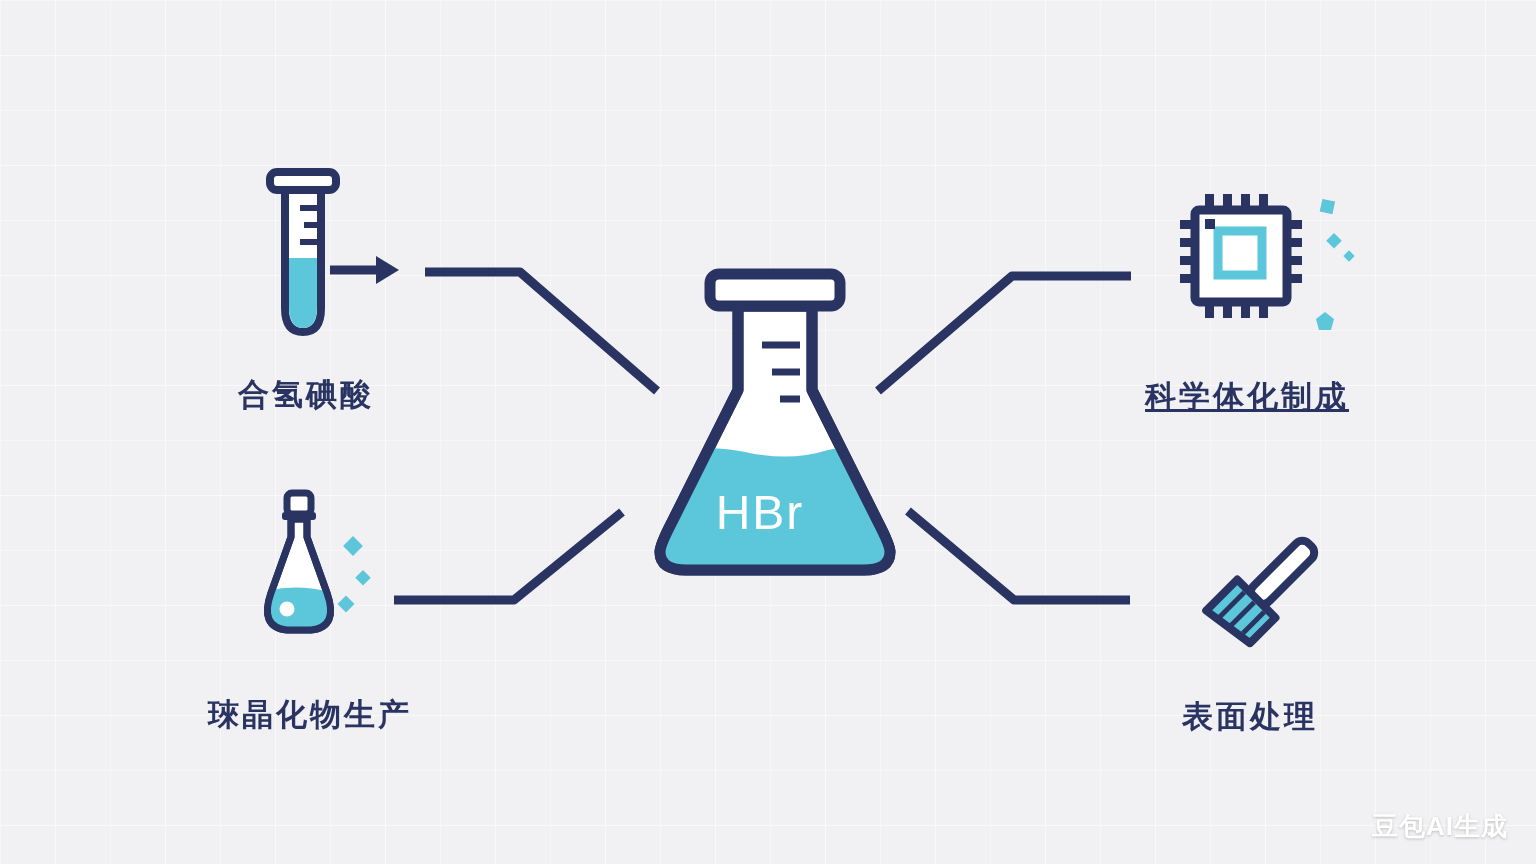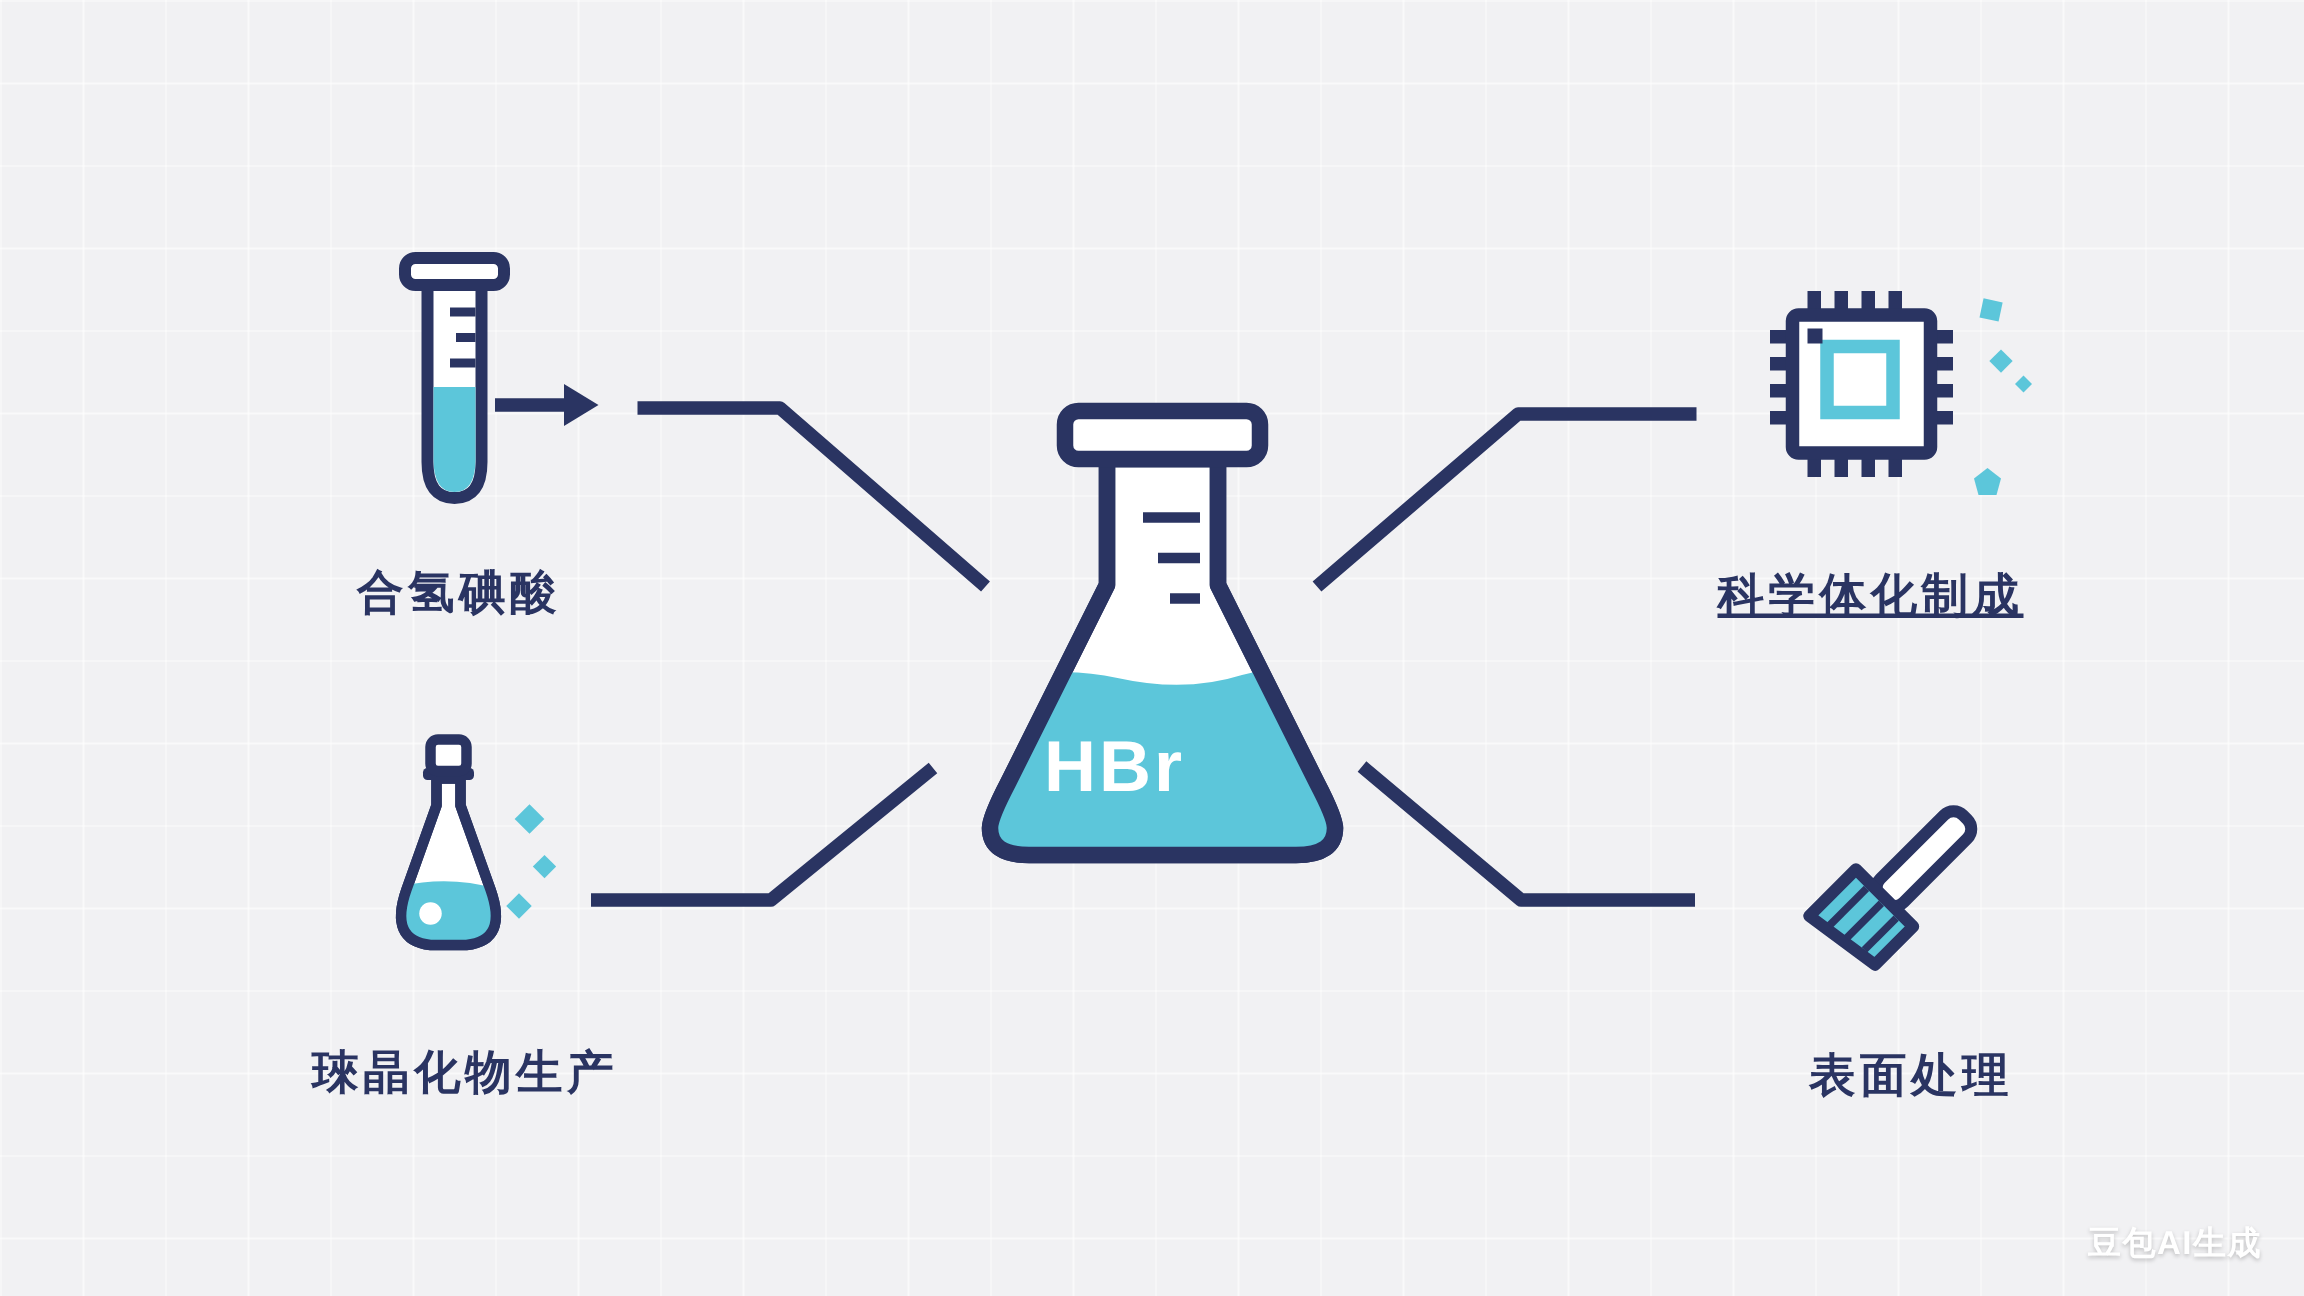--- a/index.html
+++ b/index.html
@@ -21,33 +21,33 @@
     transform:translateX(-50%);
     color:#2a3462;
     font-weight:bold;
     font-size:31px;
     letter-spacing:3px;
     white-space:nowrap;
     text-align:right;
   }
   .hbr-text{
     position:absolute;
-    left:743px;top:512px;
+    left:760px;top:512px;
     transform:translate(-50%,-50%);
     color:#ffffff;
-    font-weight:bold;
+    font-weight:normal;
     font-size:48px;
     letter-spacing:2px;
   }
   .watermark{
     position:absolute;
     right:28px;bottom:20px;
     color:#ffffff;
     font-weight:bold;
-    font-size:22px;
+    font-size:26px;
     letter-spacing:1px;
     text-shadow:0 1px 3px rgba(0,0,0,.22);
   }
   svg{display:block;}
 </style>
 </head>
 <body>
 
 <svg class="abs" style="left:0;top:0;" width="1536" height="864" viewBox="0 0 1536 864">
   <g stroke="#2a3462" stroke-width="9" fill="none" stroke-linejoin="round" stroke-linecap="butt">
@@ -154,15 +154,15 @@
 </svg>
 
 <div class="hbr-text">HBr</div>
 
 <div class="node-label" style="left:306px;top:374px;">合氢碘酸</div>
 
 <div class="node-label" style="left:1247px;top:376px;text-decoration:underline;">科学体化制成</div>
 
 <div class="node-label" style="left:310px;top:694px;">琜晶化物生产</div>
 
-<div class="node-label" style="left:1250px;top:696px;margin-left:24px;">表面处理</div>
+<div class="node-label" style="left:1250px;top:696px;">表面处理</div>
 
 <div class="watermark">豆包AI生成</div>
 
 </body></html>

